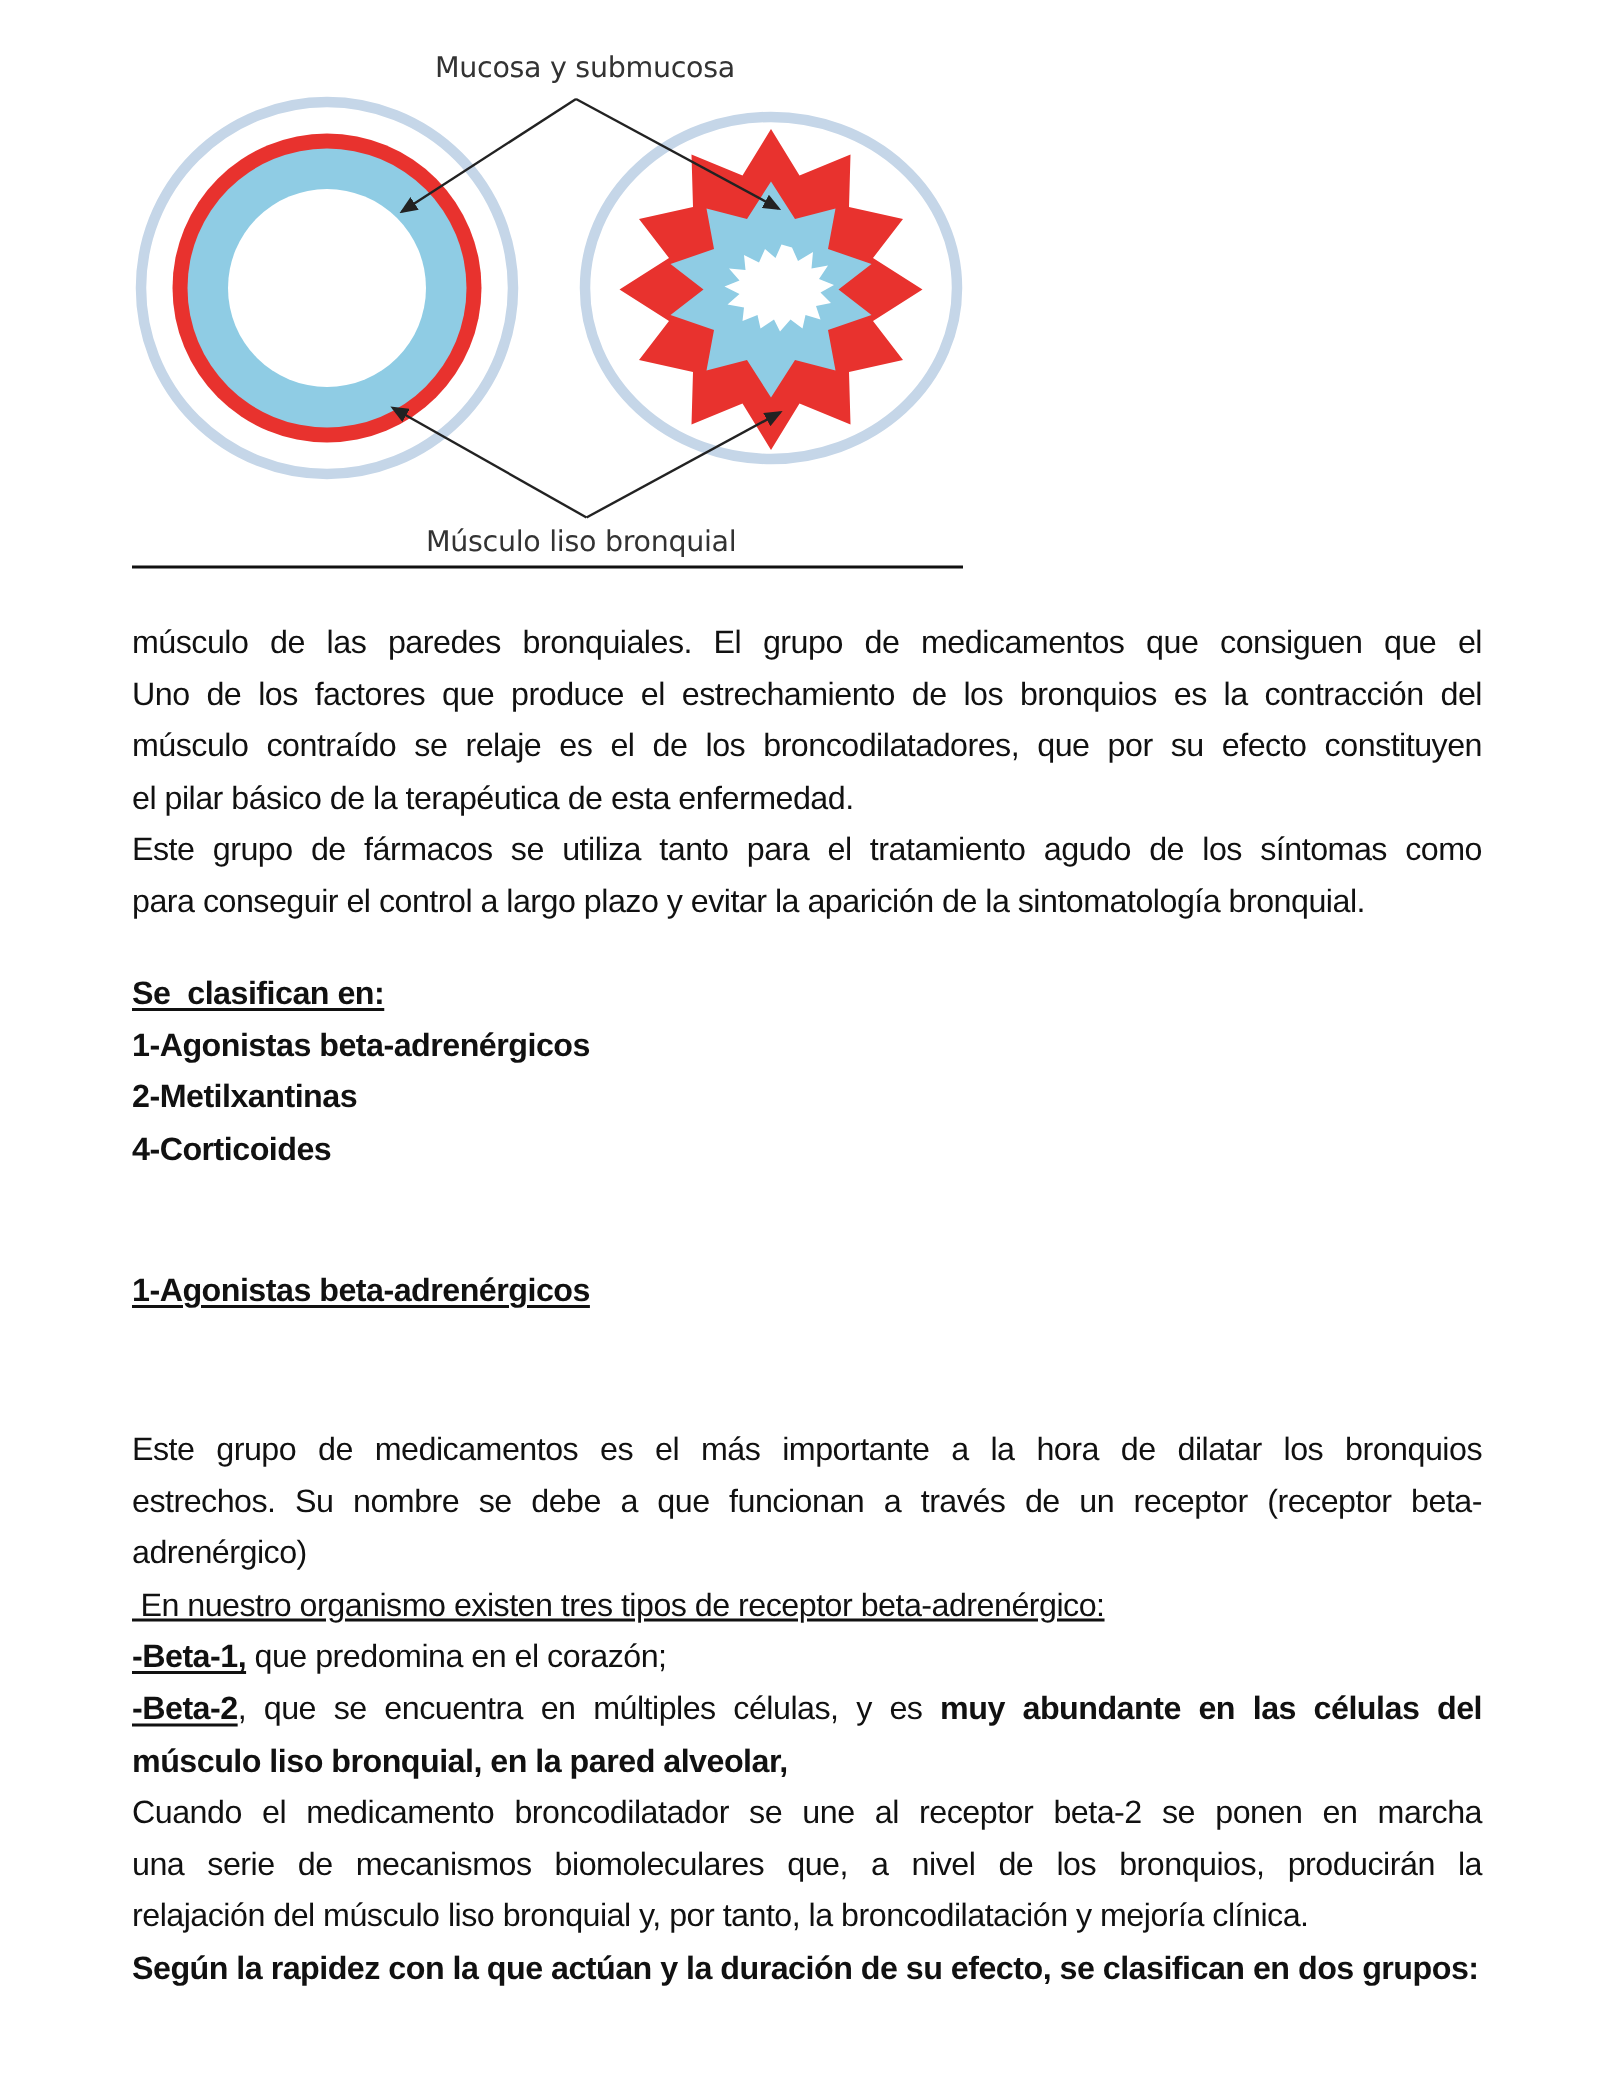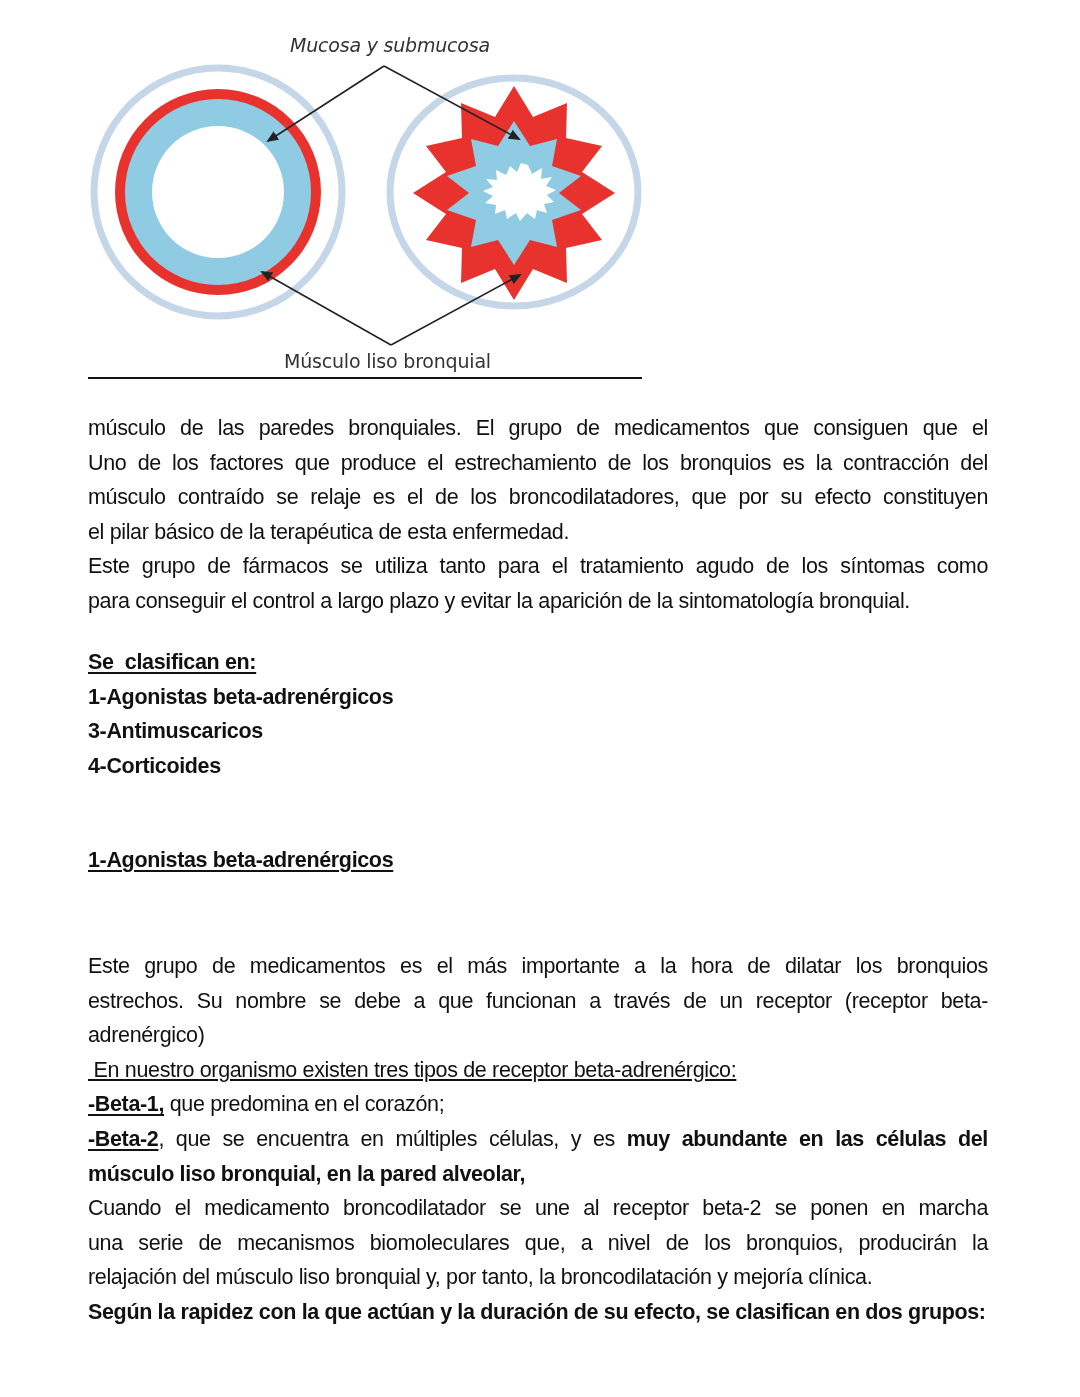--- a/index.html
+++ b/index.html
@@ -45,38 +45,38 @@
         528,165 532,174 542,168 541,179 552,177 546,186 556,190 547,195 554,202 544,204 547,213 537,210 535,219 527,213 520,221 516,213 507,219 505,210 495,214 496,205 485,203 493,196 483,191 493,187 486,179 497,180 496,170 506,175 510,166 517,172 521,163"></polygon>
     </g>
 
     <g stroke="#222" stroke-width="1.6" fill="none">
       <line x1="384" y1="66" x2="268" y2="141" marker-end="url(#ah)"></line>
       <line x1="384" y1="66" x2="519" y2="139" marker-end="url(#ah)"></line>
       <line x1="391" y1="345" x2="262" y2="272" marker-end="url(#ah)"></line>
       <line x1="391" y1="345" x2="520" y2="275" marker-end="url(#ah)"></line>
     </g>
   </svg>
-  <div class="fig-label" style="left:290px; top:34px;font-style:italic;">Mucosa y submucosa</div>
+  <div class="fig-label" style="left:290px; top:34px;">Mucosa y submucosa</div>
   <div class="fig-label" style="left:284px; top:350px;">Músculo liso bronquial</div>
   <div class="fig-rule"></div>
 </div>
 
 <div class="text" style="top:411px;">
   <p class="justify-full">músculo de las paredes bronquiales. El grupo de medicamentos que consiguen que el</p>
   <p class="justify-full">Uno de los factores que produce el estrechamiento de los bronquios es la contracción del</p>
   <p class="justify-full">músculo contraído se relaje es el de los broncodilatadores, que por su efecto constituyen</p>
   <p>el pilar básico de la terapéutica de esta enfermedad.</p>
   <p class="justify-full">Este grupo de fármacos se utiliza tanto para el tratamiento agudo de los síntomas como</p>
   <p>para conseguir el control a largo plazo y evitar la aparición de la sintomatología bronquial.</p>
 </div>
 
 <div class="text" style="top:645px;">
   <p class="b u" style="white-space:pre;">Se  clasifican en:</p>
   <p class="b">1-Agonistas beta-adrenérgicos</p>
-  <p class="b">3-Antimuscaricos</p>
+  <p class="b">2-Metilxantinas</p>
   <p class="b">4-Corticoides</p>
 </div>
 
 <div class="text" style="top:843px;">
   <p class="b u">1-Agonistas beta-adrenérgicos</p>
 </div>
 
 <div class="text" style="top:902px;margin-top:47px;">
   <p class="justify-full">Este grupo de medicamentos es el más importante a la hora de dilatar los bronquios</p>
   <p class="justify-full">estrechos. Su nombre se debe a que funcionan a través de un receptor (receptor beta-</p>

